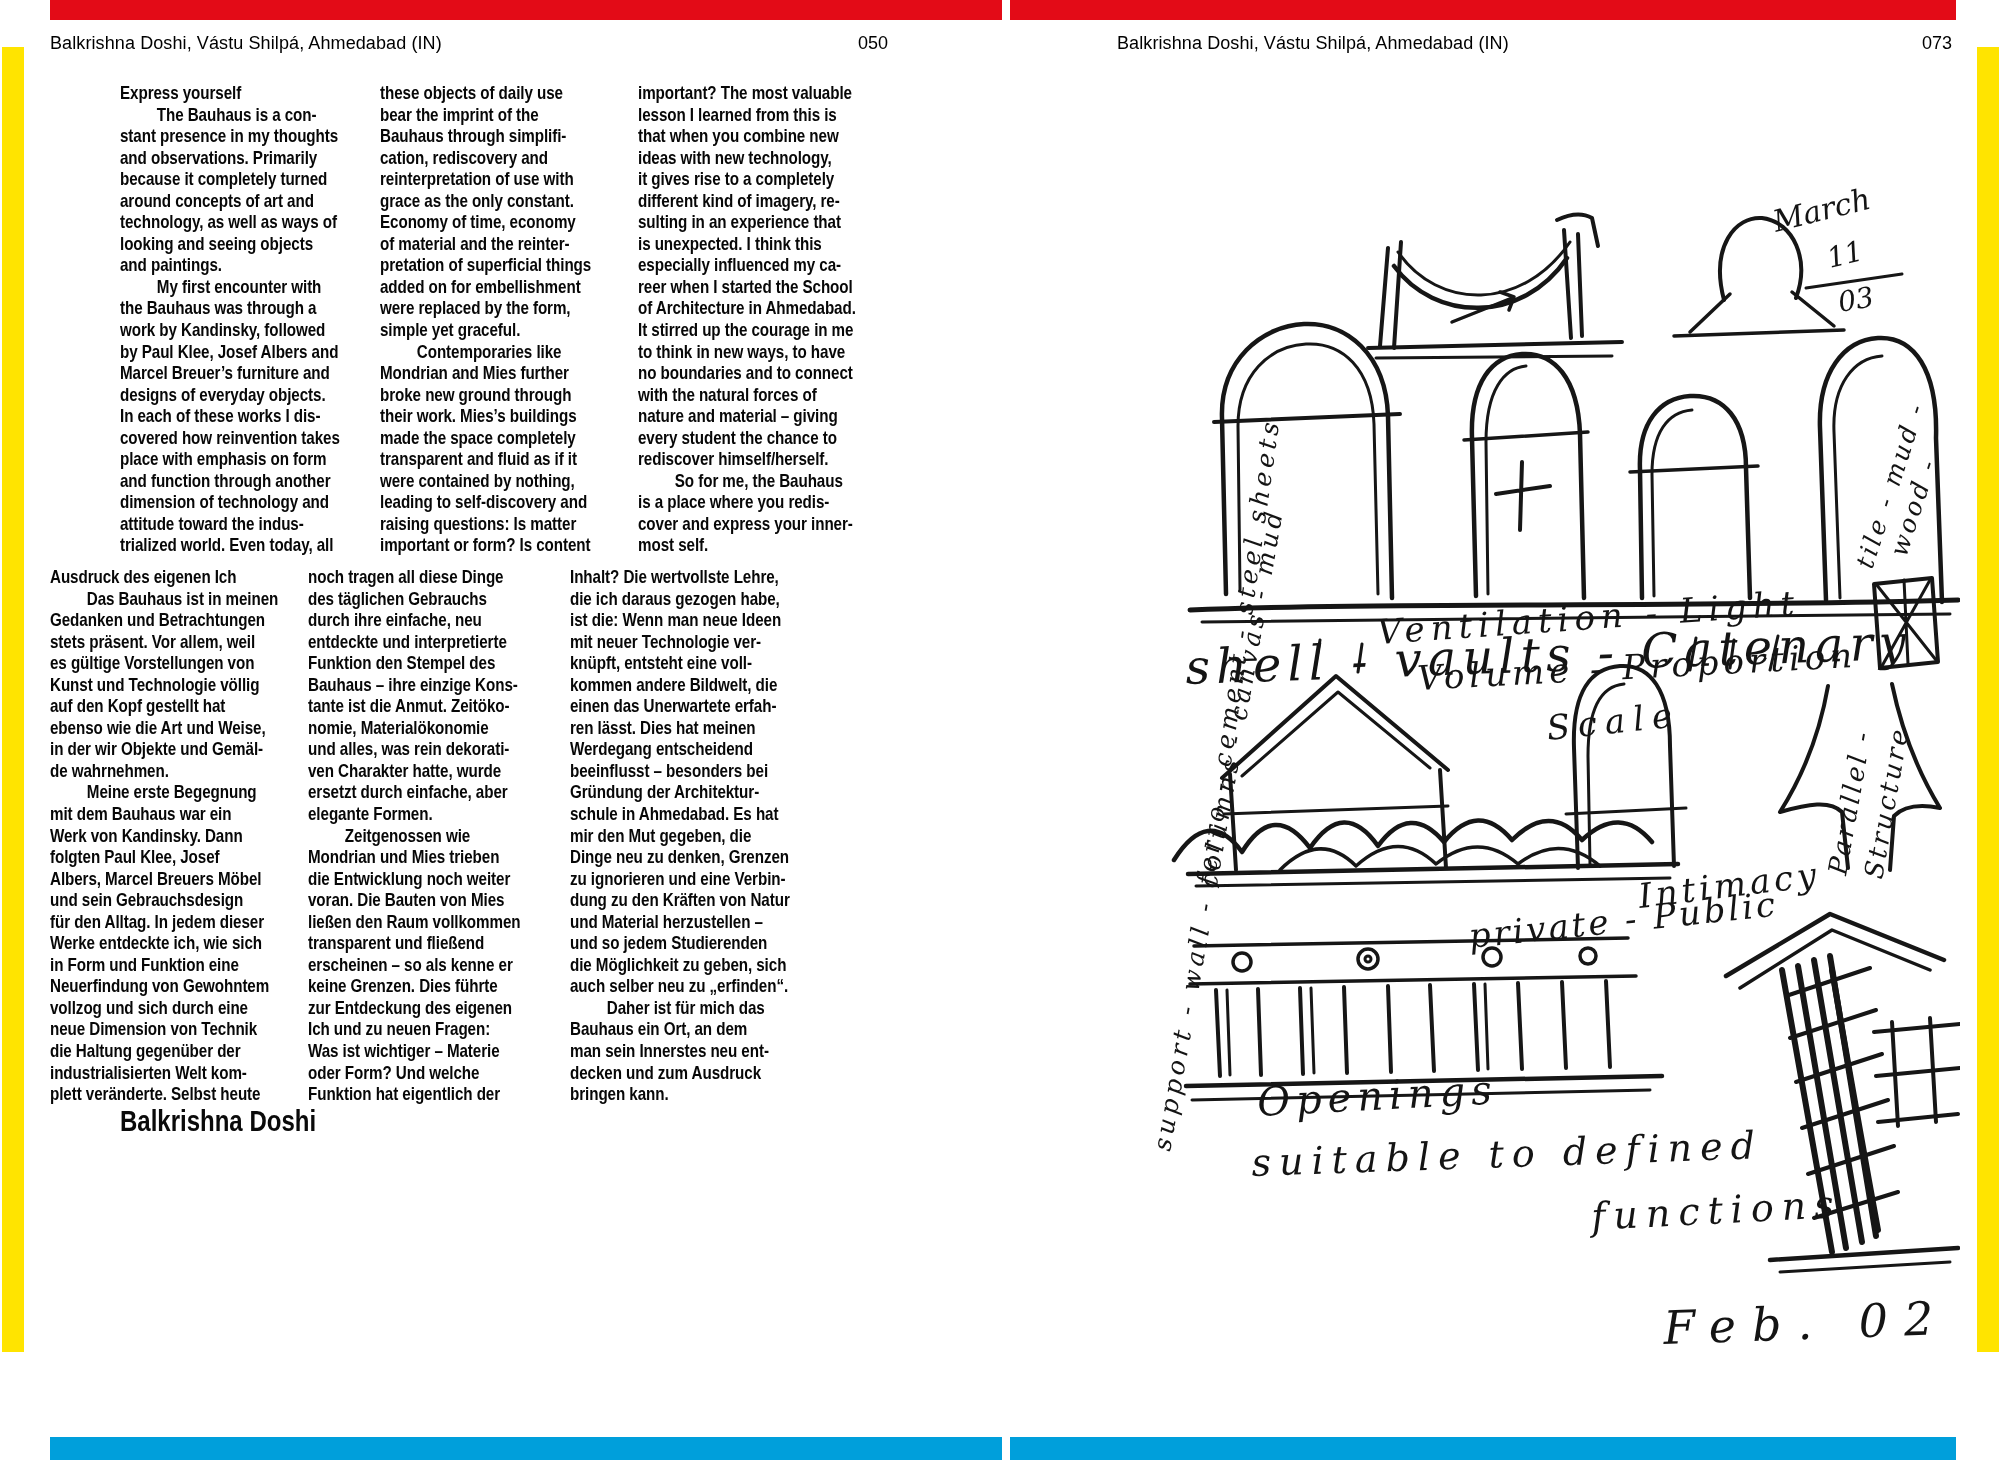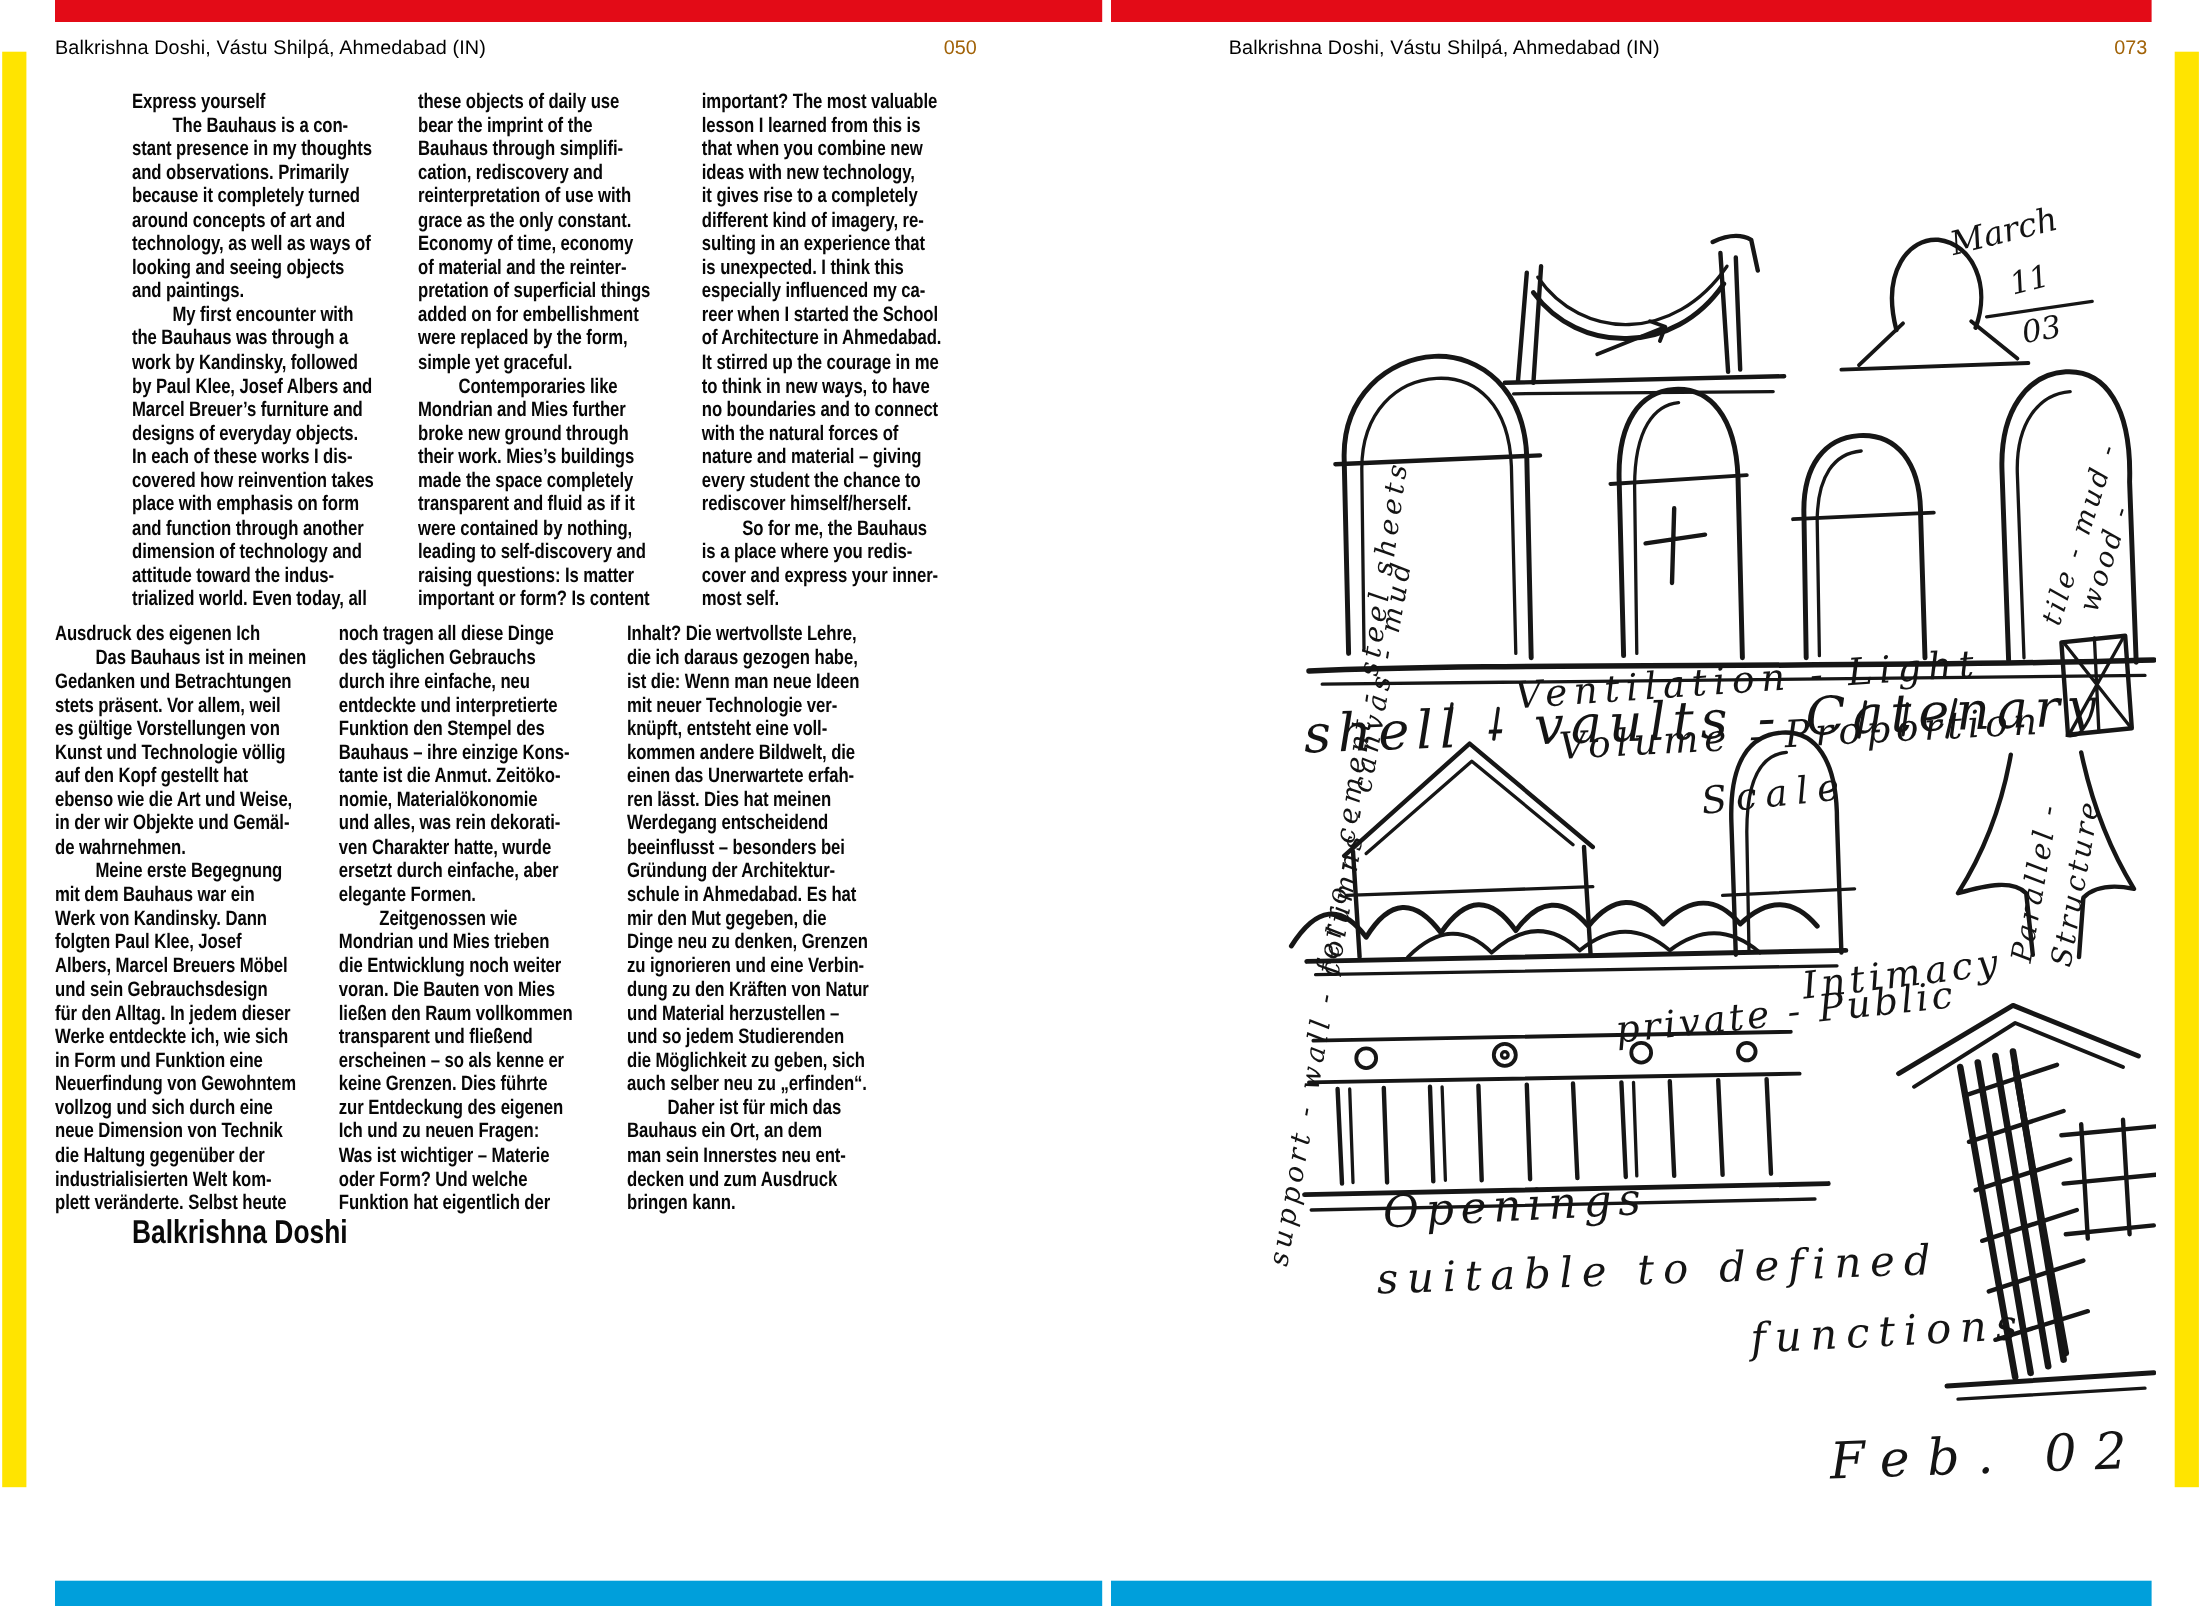--- a/index.html
+++ b/index.html
@@ -6,21 +6,21 @@
   body{width:2000px;height:1460px;position:relative;overflow:hidden;
        font-family:"Liberation Sans", sans-serif;color:#0a0a0a;}
   .spread{position:absolute;inset:0;padding-left:34px;}
   .bar{position:absolute;}
   .bar.red{background:#e30b17;}
   .bar.yellow{background:#ffe400;}
   .bar.blue{background:#009fdb;}
   .header{position:absolute;top:33px;font-size:18px;font-weight:400;
           letter-spacing:0.1px;white-space:pre;color:#000;}
   .pagenum{position:absolute;top:33px;font-size:18px;font-weight:400;
-           text-align:right;color:#a16207;}
+           text-align:right;color:#000000;}
   .textcol{position:absolute;font-weight:700;font-size:19px;line-height:21.55px;
            letter-spacing:-0.1px;color:#070707;transform:scaleX(0.8);
            transform-origin:left top;}
   .textcol .line{white-space:pre;}
   .textcol .line.indent{padding-left:46px;}
   .signature{position:absolute;left:120px;top:1104px;font-size:30px;font-weight:700;
              transform:scaleX(0.8);transform-origin:left top;white-space:pre;}
   svg.sketch{position:absolute;left:1130px;top:170px;}
   .hw{font-family:"DejaVu Serif", serif;font-style:italic;fill:#141414;stroke:none;}
   .ink{stroke:#161616;fill:none;stroke-linecap:round;stroke-linejoin:round;}

